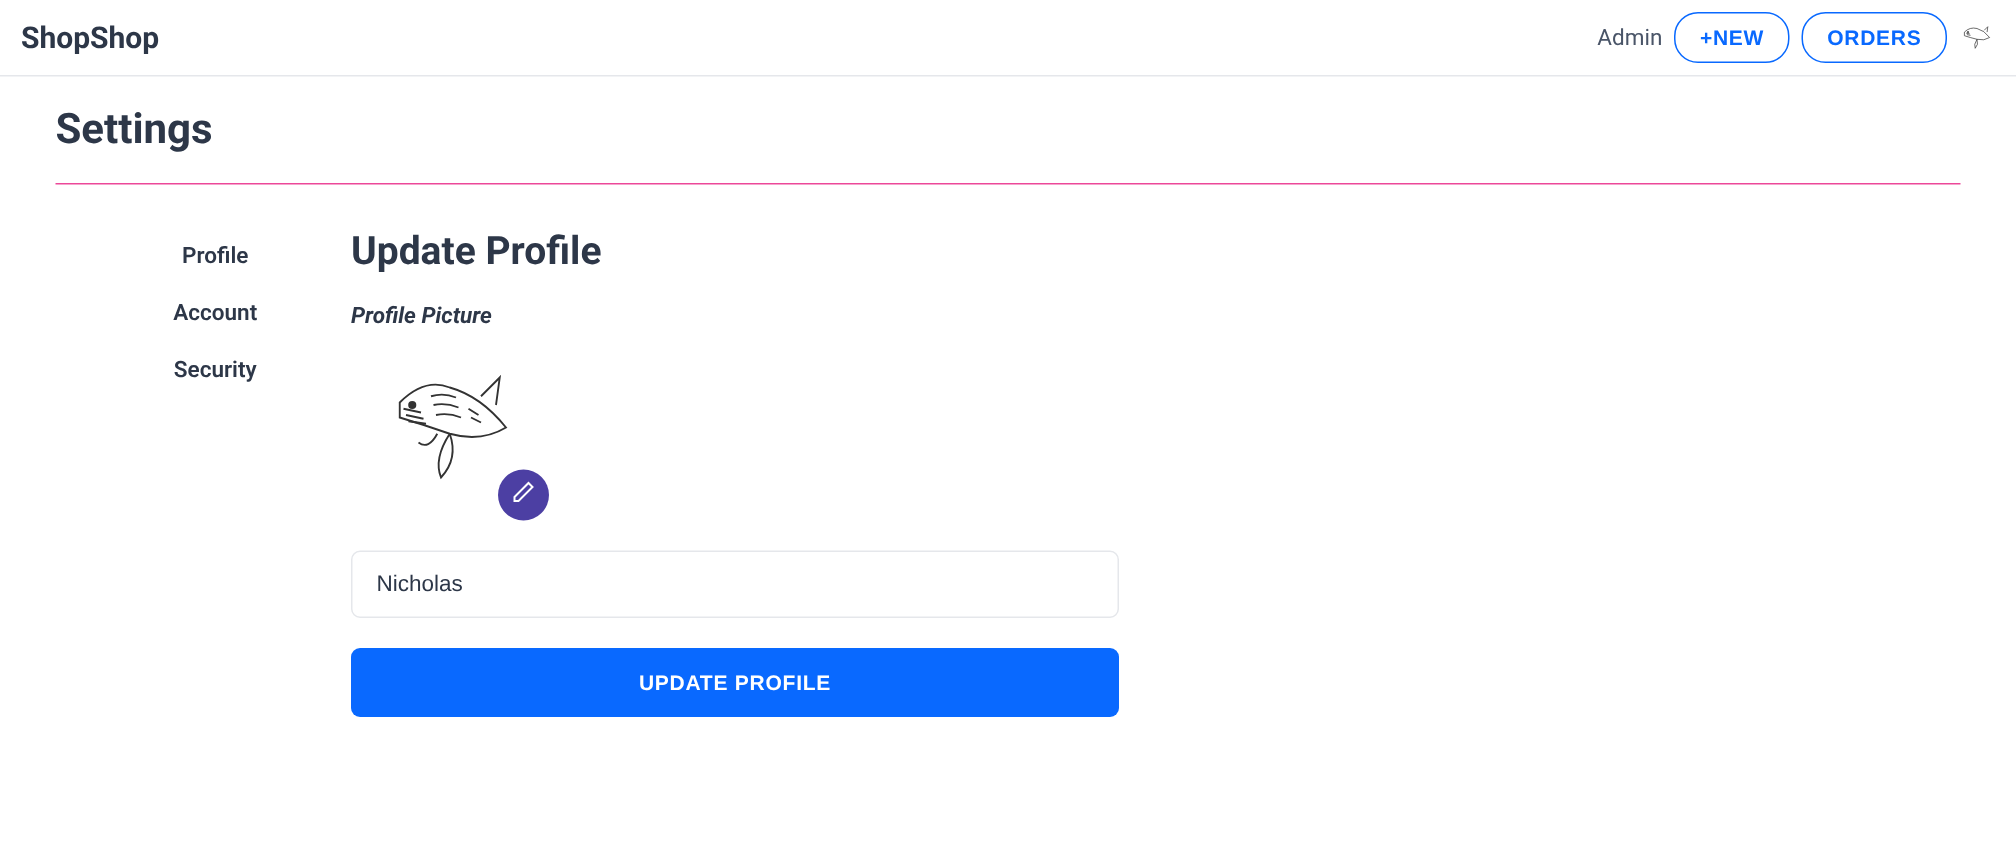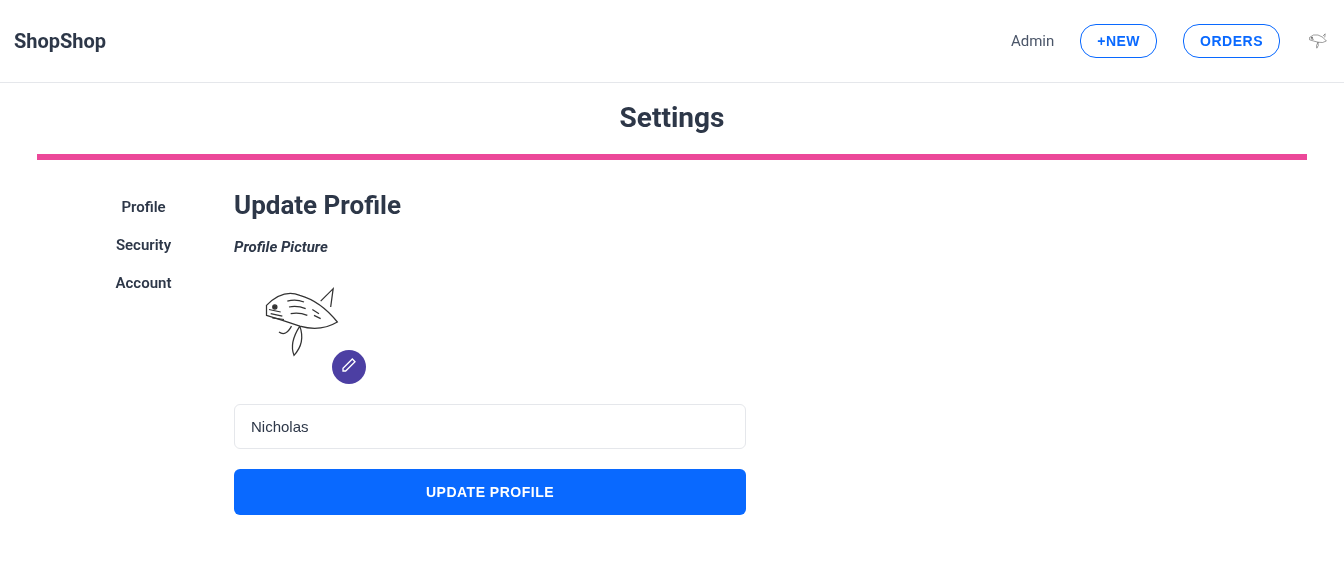--- a/index.html
+++ b/index.html
@@ -9,32 +9,32 @@
     }
     body {
       font-family: -apple-system, BlinkMacSystemFont, 'Segoe UI', Roboto, 'Helvetica Neue', Arial, sans-serif;
       background: #fff;
       color: #333;
     }
     .header {
       display: flex;
       justify-content: space-between;
       align-items: center;
-      padding: 24px 14px;
+      padding: 8px 14px;
       border-bottom: 1px solid #e5e7eb;
     }
     .brand {
       font-size: 20px;
       font-weight: 700;
       color: #2d3748;
     }
     .header-right {
       display: flex;
       align-items: center;
-      gap: 26px;
+      gap: 8px;
     }
     .admin-label {
       color: #4a5568;
       font-size: 15px;
     }
     .btn-outline {
       border: 1px solid #0969ff;
       background: #fff;
       color: #0969ff;
       padding: 8px 16px;
@@ -55,23 +55,22 @@
       padding: 18px 0 0 0;
     }
     .page-title {
       font-size: 28px;
       font-weight: 700;
       color: #2d3748;
       padding: 0 0 20px 0;
       margin-left: 0;
     }
     .title-area {
-      border-bottom: 6px solid #ec4899;
+      border-bottom: 1px solid #ec4899;
       padding-left: 0;
-      text-align: center;
     }
     .content {
       display: flex;
       padding-top: 30px;
     }
     .sidebar {
       width: 197px;
       padding-left: 16px;
     }
     .sidebar-item {
@@ -185,22 +184,22 @@
 </div>
 
 <div class="container">
   <div class="title-area">
     <h1 class="page-title">Settings</h1>
   </div>
 
   <div class="content">
     <div class="sidebar">
       <a class="sidebar-item">Profile</a>
+      <a class="sidebar-item">Account</a>
       <a class="sidebar-item">Security</a>
-      <a class="sidebar-item">Account</a>
     </div>
 
     <div class="main">
       <h2 class="section-title">Update Profile</h2>
       <span class="field-label">Profile Picture</span>
 
       <div class="profile-pic-wrapper">
         <div class="profile-pic">
           <svg viewBox="0 0 120 120" width="100" height="100">
             <g fill="none" stroke="#333" stroke-width="1.5">

